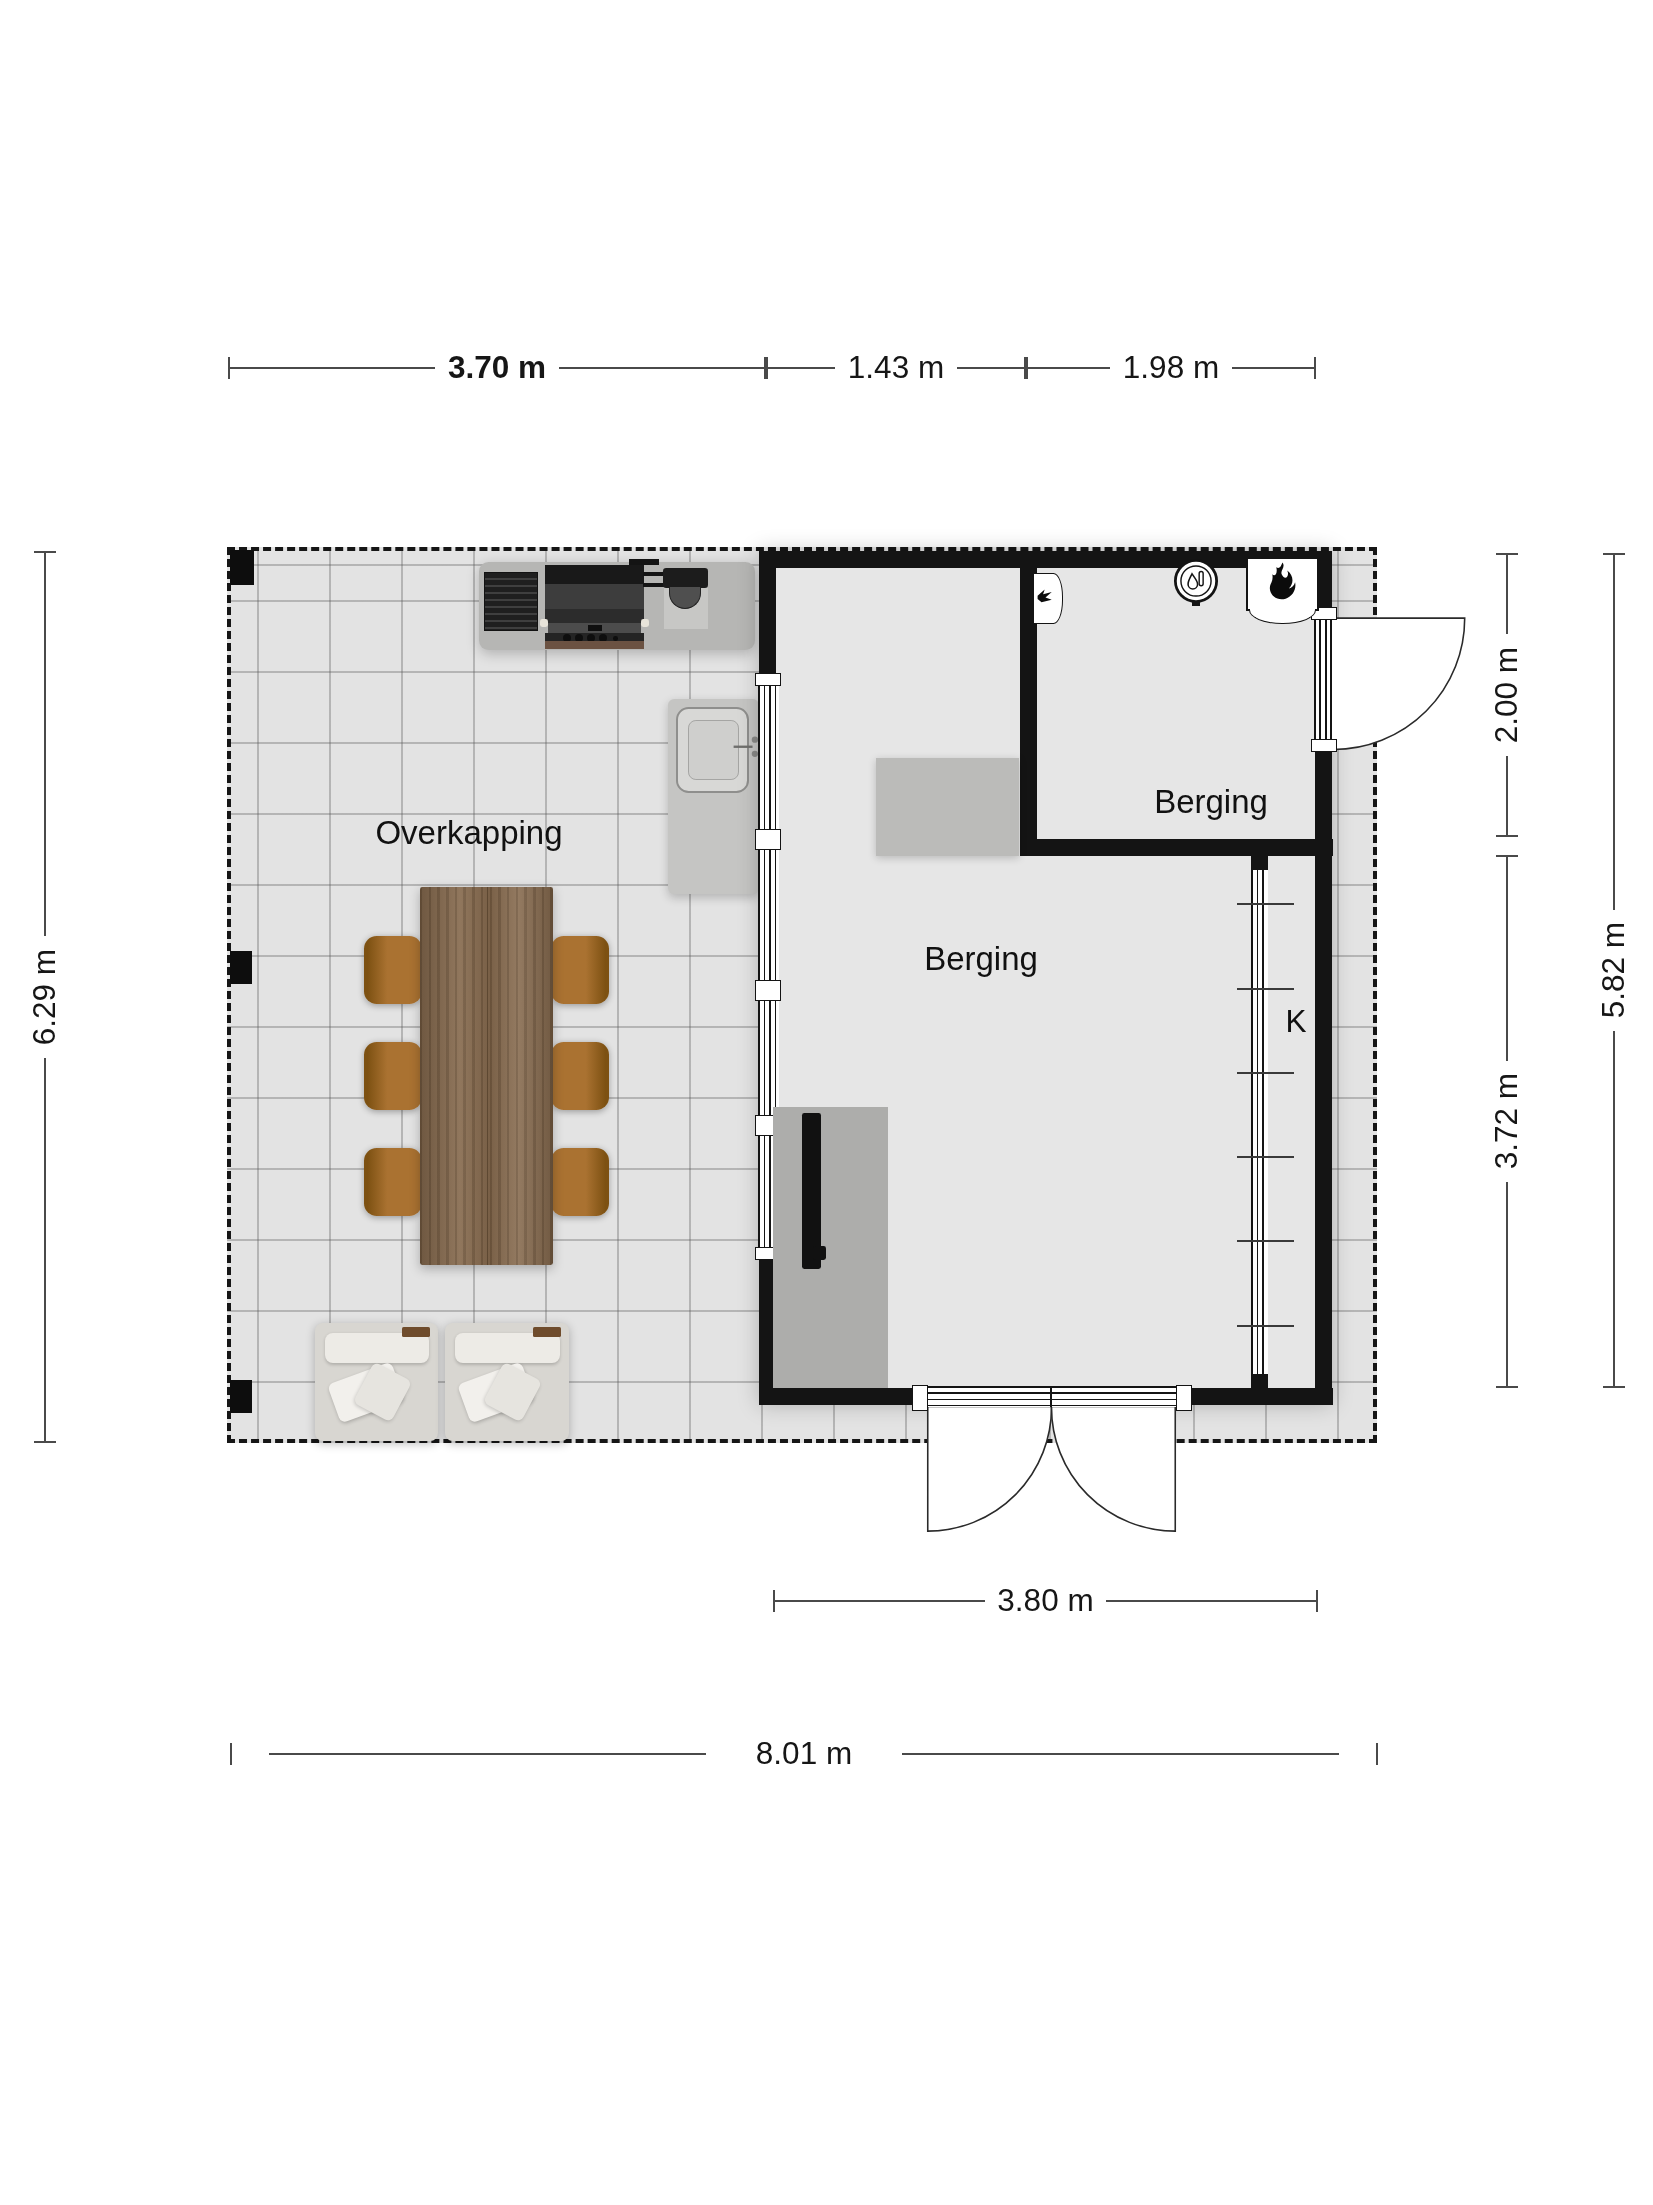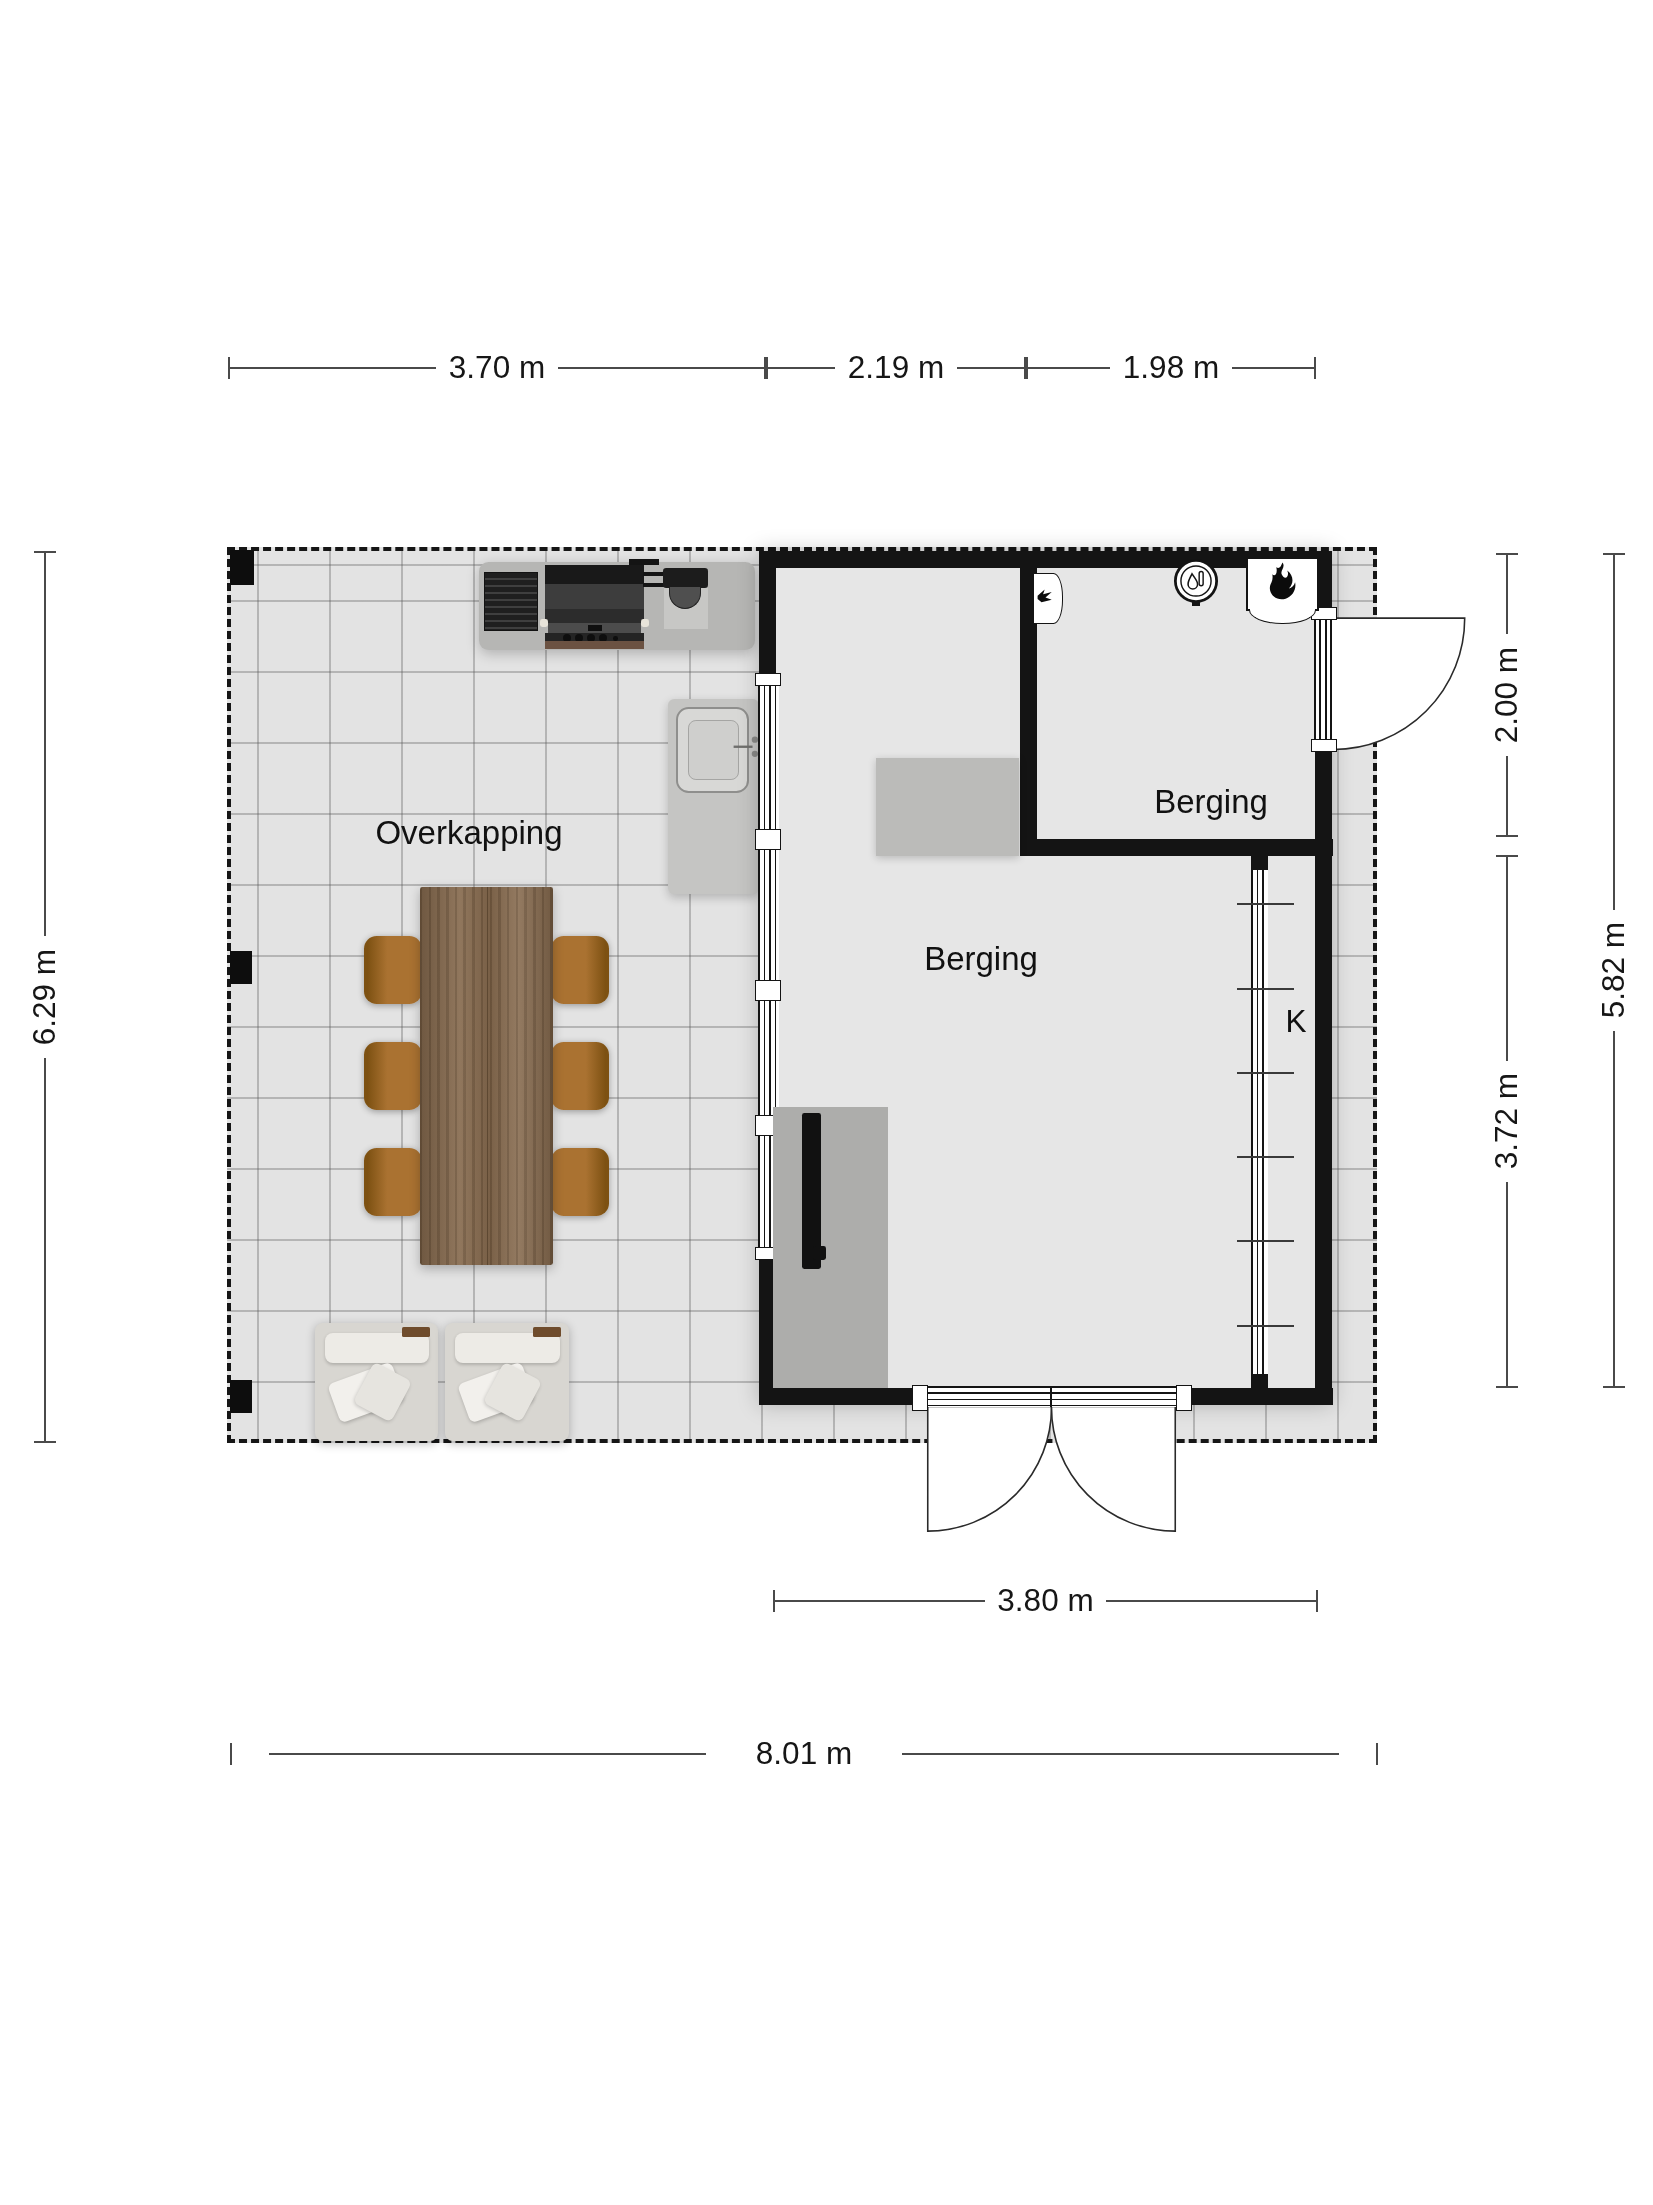--- a/index.html
+++ b/index.html
@@ -205,31 +205,31 @@
     <path d="M22,2 C27,9 16,13 23,20 C27,24 31,18 28,12 C36,18 37,28 30,35 C34,34 37,31 38,27 C40,36 35,45 26,48 C16,51 7,45 6,36 C5,29 11,26 9,17 C13,21 16,14 14,8 C18,11 20,7 22,2 Z" fill="#0b0b0b"></path>
   </svg>
 </div>
 <div class="abs flap" style="left:1249px;top:609px;width:65px;height:14px;"></div>
 
 <div class="abs room-label" style="left:469px;top:833px;">Overkapping</div>
 <div class="abs room-label" style="left:1211px;top:802px;">Berging</div>
 <div class="abs room-label" style="left:981px;top:959px;">Berging</div>
 <div class="abs room-label" style="left:1296px;top:1021px;font-size:31.5px;">K</div>
 
-<div class="abs dim-h" style="left:228px;top:356px;width:538px;">
+<div class="abs dim-h" style="left:228px;top:356px;width:538px;font-weight:bold;">
   <span class="tick"></span>
     <span class="seg"></span>
   <span class="lbl">3.70 m</span>
   <span class="seg"></span>
     <span class="tick"></span>
 </div>
 <div class="abs dim-h" style="left:766px;top:356px;width:260px;">
   <span class="tick"></span>
     <span class="seg"></span>
-  <span class="lbl">2.19 m</span>
+  <span class="lbl">1.43 m</span>
   <span class="seg"></span>
     <span class="tick"></span>
 </div>
 <div class="abs dim-h" style="left:1026px;top:356px;width:290px;align-items:center;">
   <span class="tick"></span>
     <span class="seg"></span>
   <span class="lbl">1.98 m</span>
   <span class="seg"></span>
     <span class="tick"></span>
 </div>

